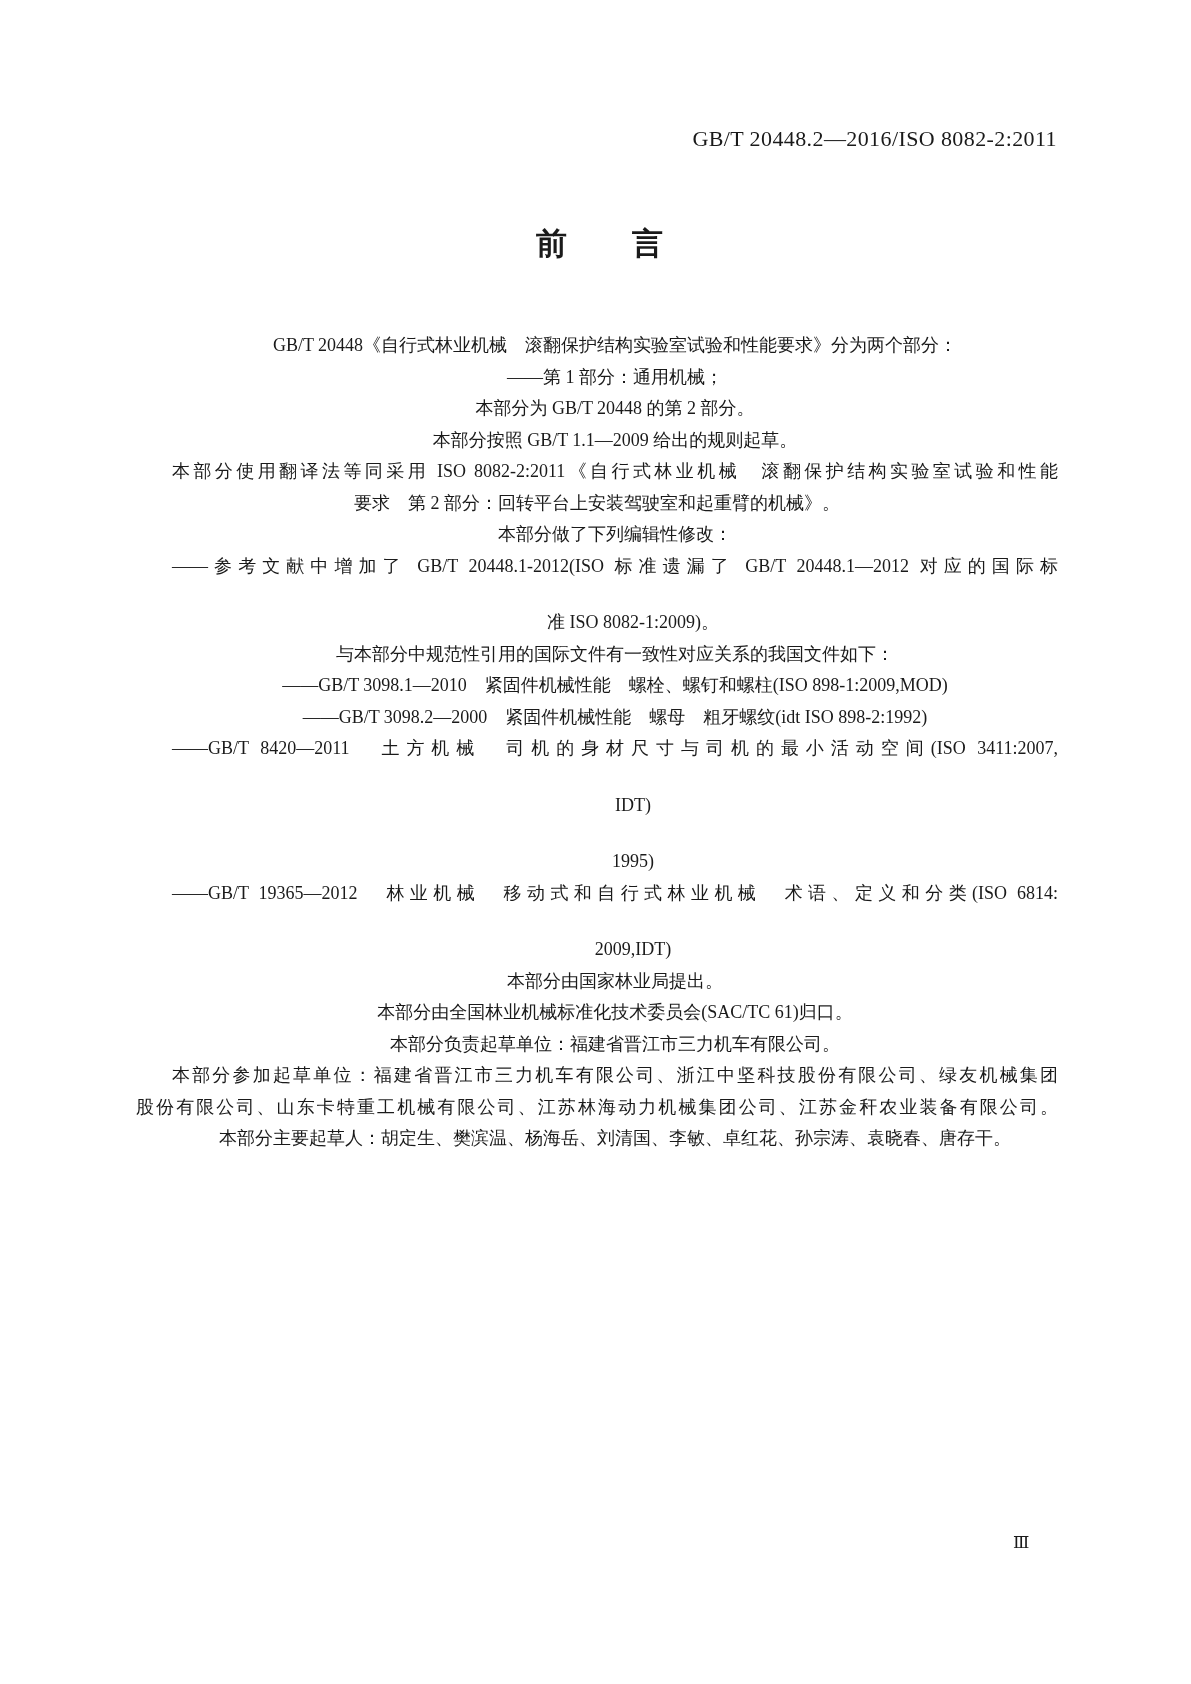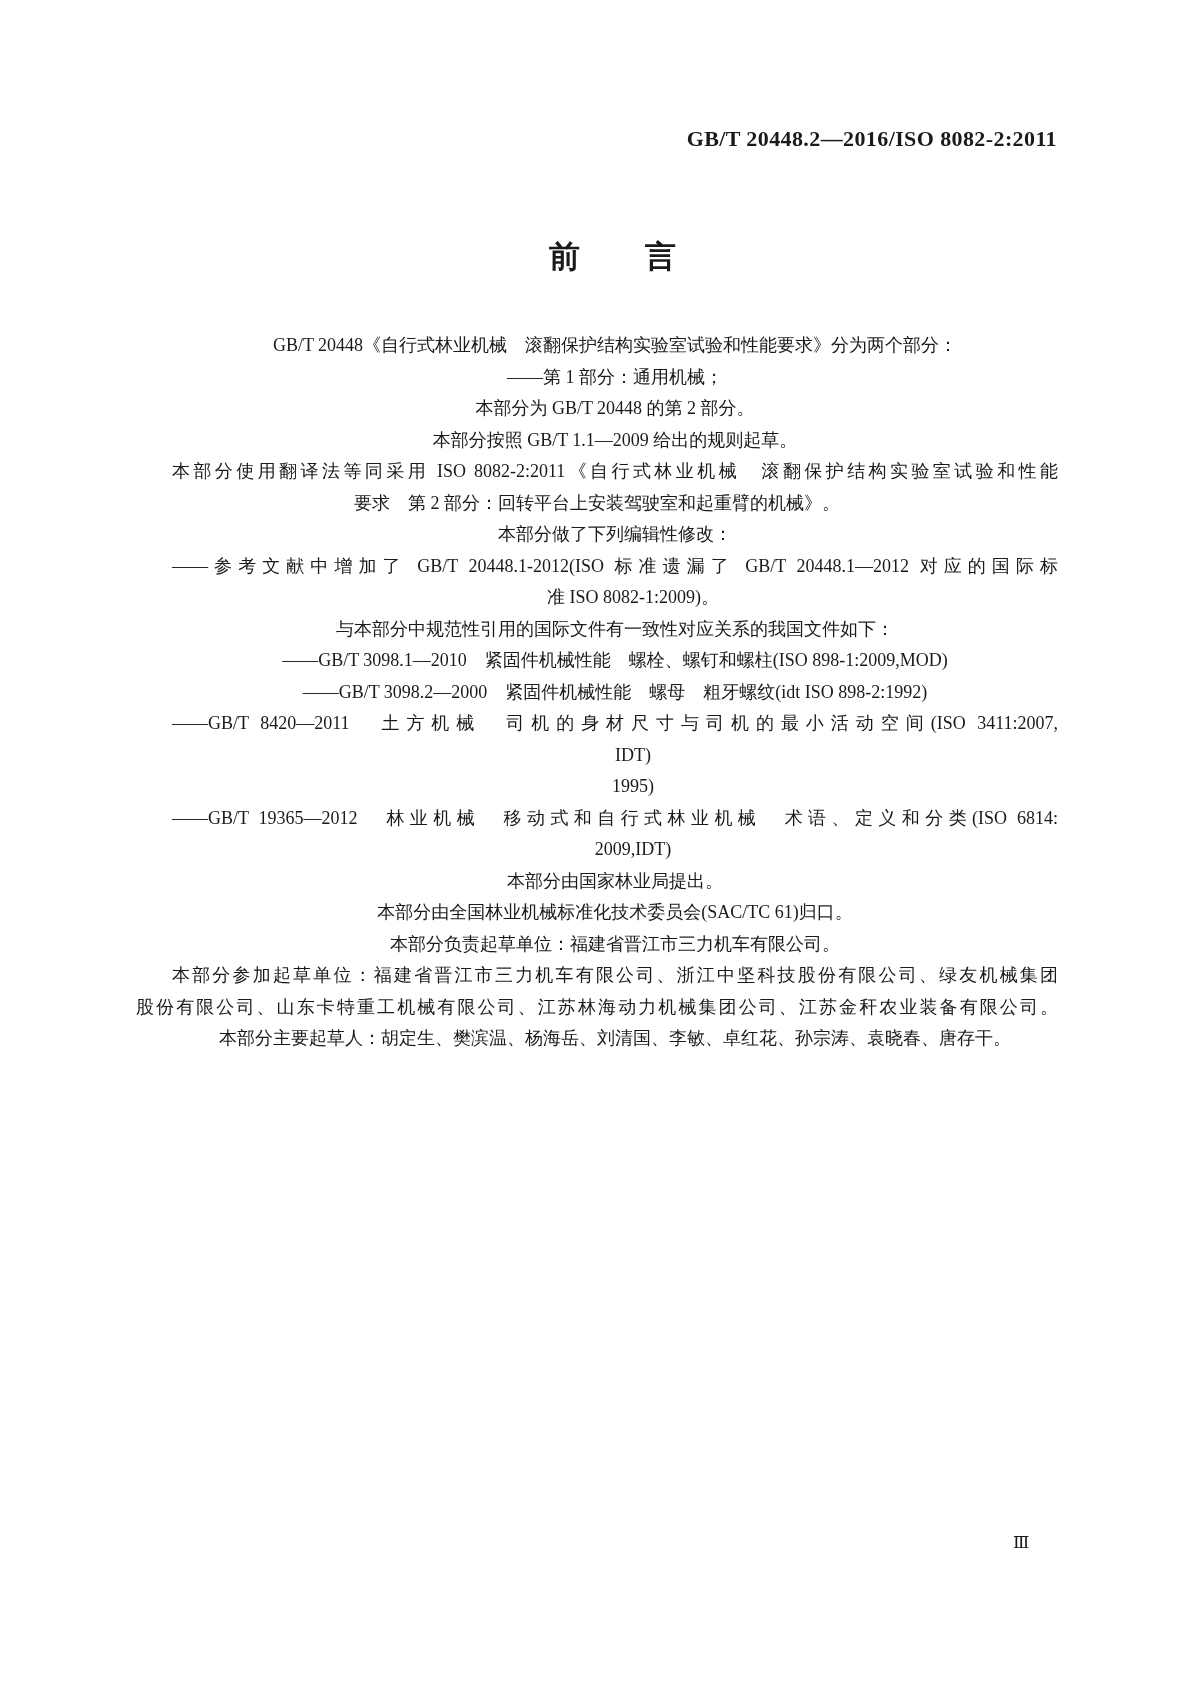--- a/index.html
+++ b/index.html
@@ -11,30 +11,30 @@
     background: #ffffff;
     font-family: "Liberation Serif", "DejaVu Serif", serif;
     color: #1a1a1a;
     overflow: hidden;
   }
   .header-code {
     position: absolute;
     top: 126px;
     right: 134px;
     font-size: 22px;
-    font-weight: bold;
+    font-weight: normal;
     letter-spacing: 0.4px;
     white-space: nowrap;
   }
   .doc-title {
     position: absolute;
     top: 220px;
     left: 136px;
     width: 922px;
-    margin: 16px;
+    margin: 3px;
     text-align: center;
     font-size: 31px;
     font-weight: bold;
     font-family: "Liberation Sans", "DejaVu Sans", sans-serif;
     letter-spacing: 1px;
     white-space: pre;
   }
   .foreword {
     position: absolute;
     top: 330px;
@@ -42,21 +42,21 @@
     width: 922px;
     font-size: 18px;
     line-height: 31.5px;
   }
   .line {
     white-space: pre-wrap;
     text-align: center;
   }
   .ind0 { padding-left: 0; }
   .ind2 { padding-left: 36px; }
-  .ind4 { padding-left: 72px; }
+  .ind4 { padding-left: 72px; margin-top: 25px; }
   .fill {
     text-align: justify;
     text-align-last: justify;
   }
   .page-number {
     position: absolute;
     top: 1532px;
     left: 1013px;
     font-size: 17px;
     letter-spacing: 1px;

